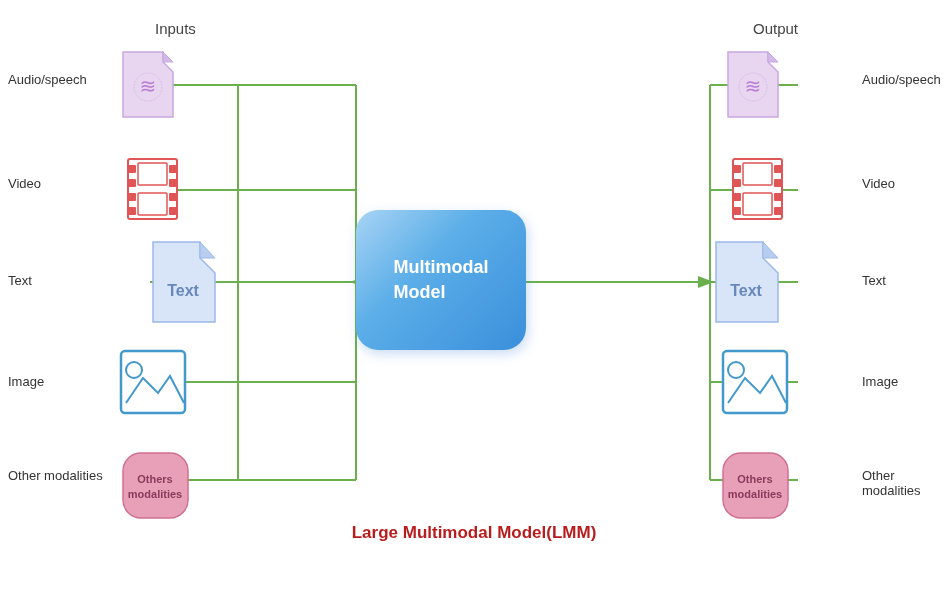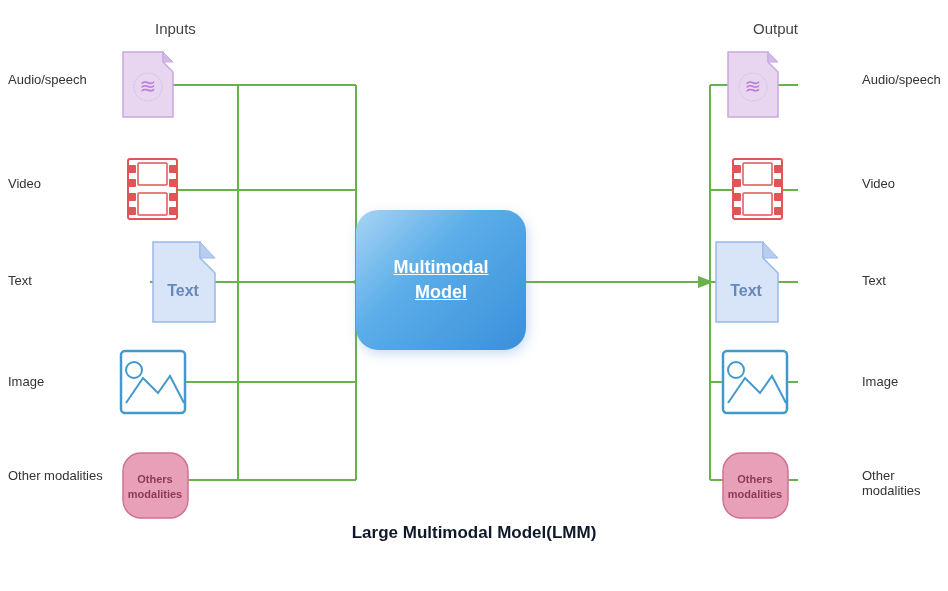--- a/index.html
+++ b/index.html
@@ -37,26 +37,24 @@
       position: absolute;
       left: 356px;
       top: 210px;
       width: 170px;
       height: 140px;
       background: linear-gradient(135deg, #a8d4f5 0%, #5baee8 40%, #3a8fdb 100%);
       border-radius: 22px;
       display: flex;
       align-items: center;
       justify-content: center;
-      text-align: center;
       color: white;
       font-size: 18px;
       font-weight: bold;
       box-shadow: 2px 4px 12px rgba(80,140,220,0.3);
-      text-decoration: underline;
     }
 
     
     .lines-svg {
       position: absolute;
       top: 0;
       left: 0;
       width: 948px;
       height: 591px;
       pointer-events: none;
@@ -70,21 +68,21 @@
       justify-content: center;
     }
 
     .footer-label {
       position: absolute;
       bottom: 28px;
       left: 50%;
       transform: translateX(-50%);
       font-size: 17px;
       font-weight: bold;
-      color: #0f172a;
+      color: #b91c1c;
       white-space: nowrap;
     }
   </style>
 </head>
 <body>
 
 <div class="diagram-container">
 
   <div class="col-label" style="left:155px; top:20px;">Inputs</div>
   <div class="col-label" style="left:753px; top:20px;">Output</div>

